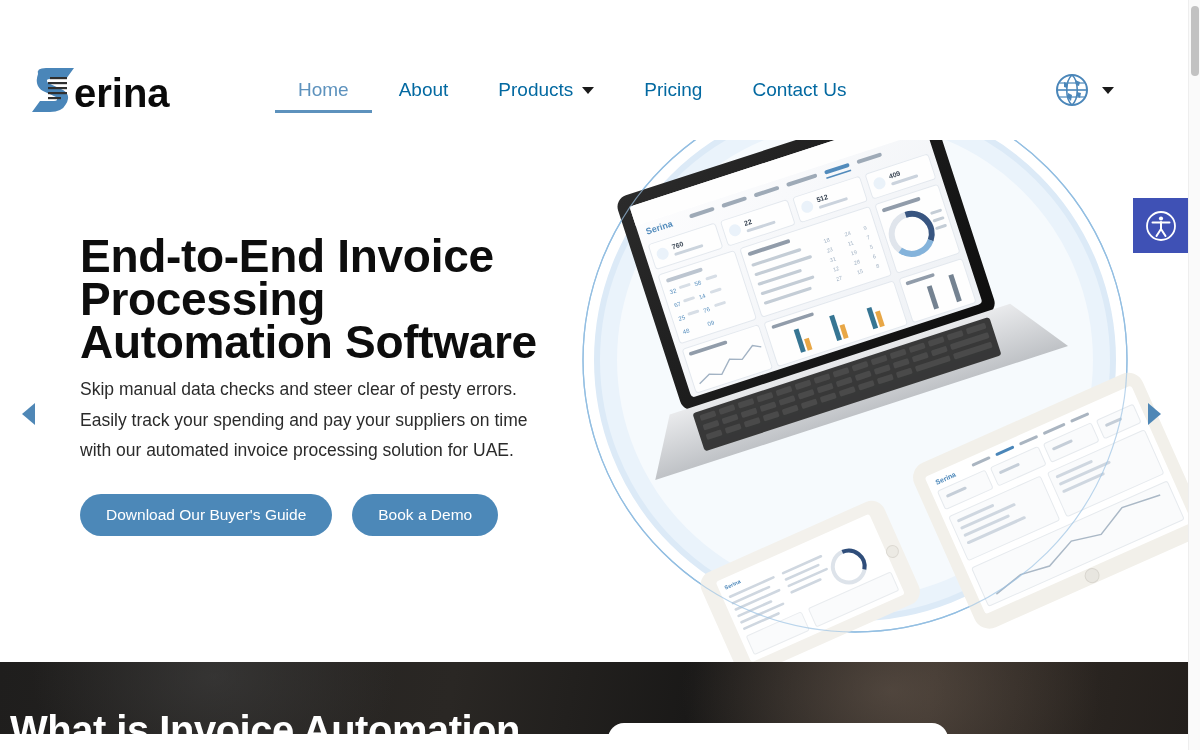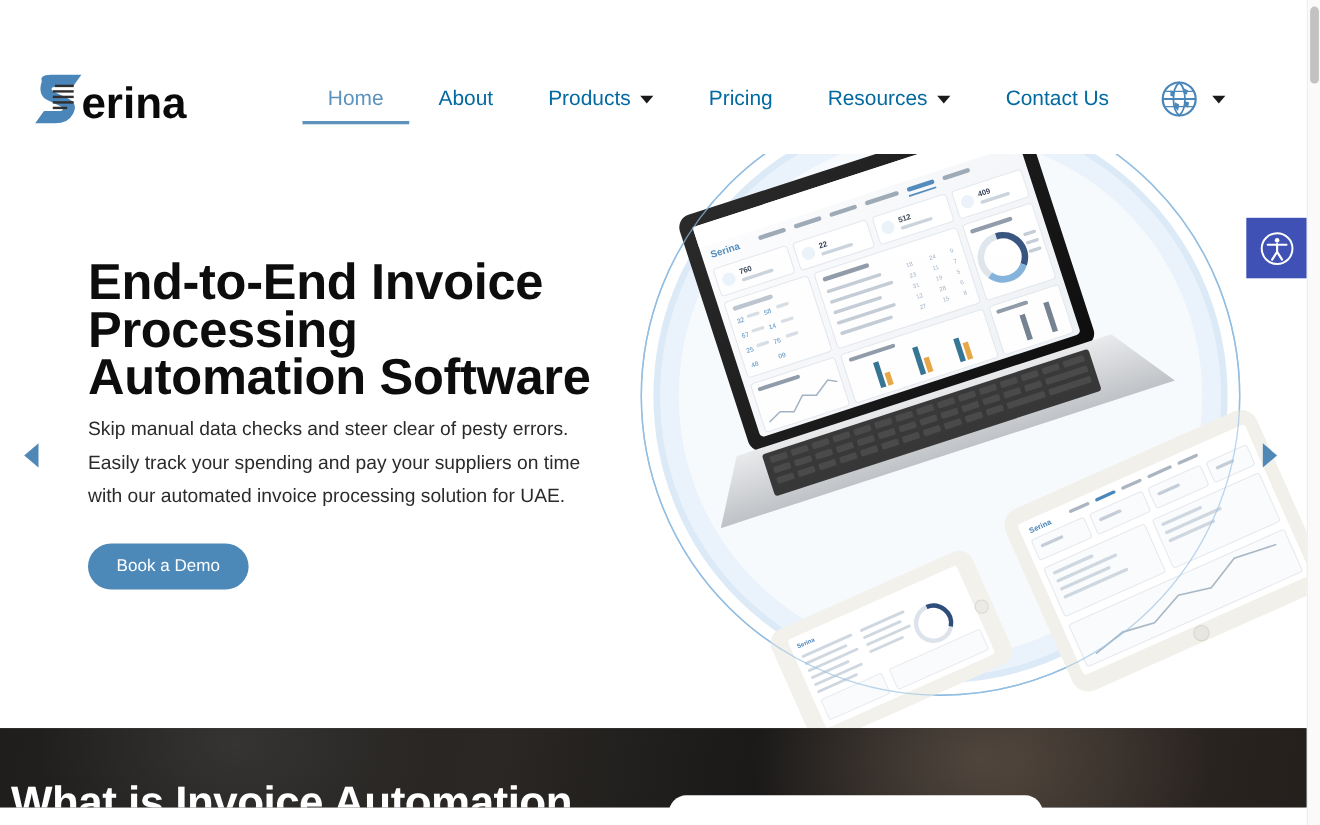--- a/index.html
+++ b/index.html
@@ -196,24 +196,20 @@
 
       <div class="nav-item">
         <span>Products</span>
         <span class="caret"></span>
       </div>
 
       <div class="nav-item">
         <span>Pricing</span>
       </div>
 
-      <div class="nav-item">
-        <span>Resources</span>
-        <span class="caret"></span>
-      </div>
 
       <div class="nav-item">
         <span>Contact Us</span>
       </div>
     </div>
 
     <div class="lang-wrap">
       <svg width="34" height="34" viewBox="0 0 34 34">
         <circle cx="17" cy="17" r="15" fill="#ffffff" stroke="#4a86b9" stroke-width="2"></circle>
         <path d="M17 2 C10 8 10 26 17 32 C24 26 24 8 17 2 Z" fill="none" stroke="#4a86b9" stroke-width="1.6"></path>
@@ -497,20 +493,21 @@
         </g>
 
         <circle cx="295" cy="270" r="272" fill="none" stroke="#9cc3e4" stroke-width="1.2" opacity="0.7"></circle>
       </g>
     </svg>
 
     <div class="hero-left">
       <h1 class="hero-title">End-to-End Invoice Processing Automation Software</h1>
       <p class="hero-sub">Skip manual data checks and steer clear of pesty errors. Easily track your spending and pay your suppliers on time with our automated invoice processing solution for UAE.</p>
       <div class="hero-btns">
+        <button class="btn">Download Our Buyer's Guide</button>
         <button class="btn">Book a Demo</button>
       </div>
     </div>
   </div>
 
   <div class="arrow-left"></div>
   <div class="arrow-right"></div>
 
   <div class="a11y">
     <svg width="34" height="34" viewBox="0 0 34 34">

